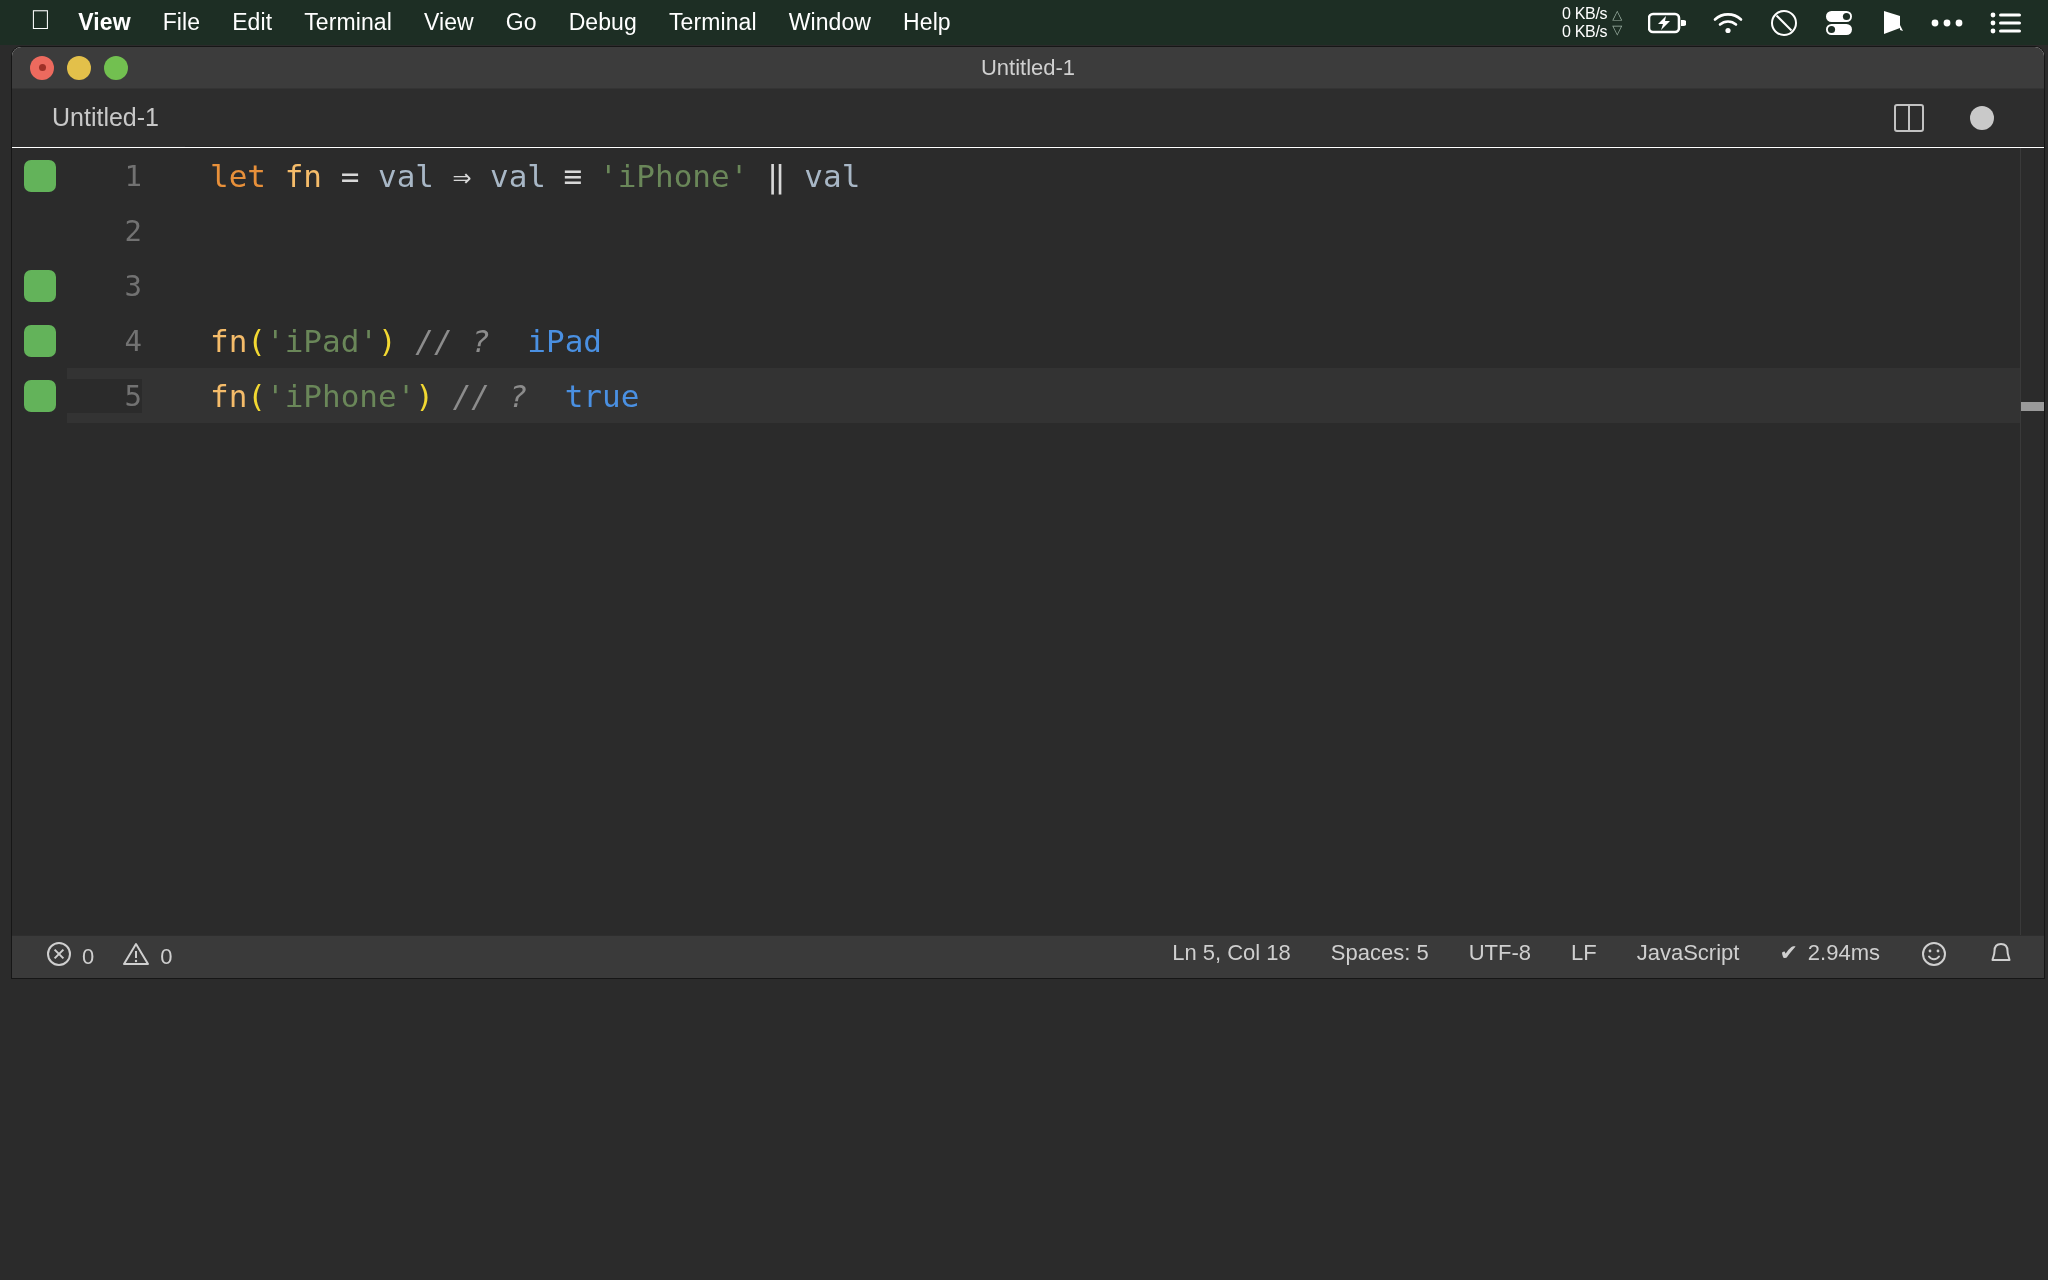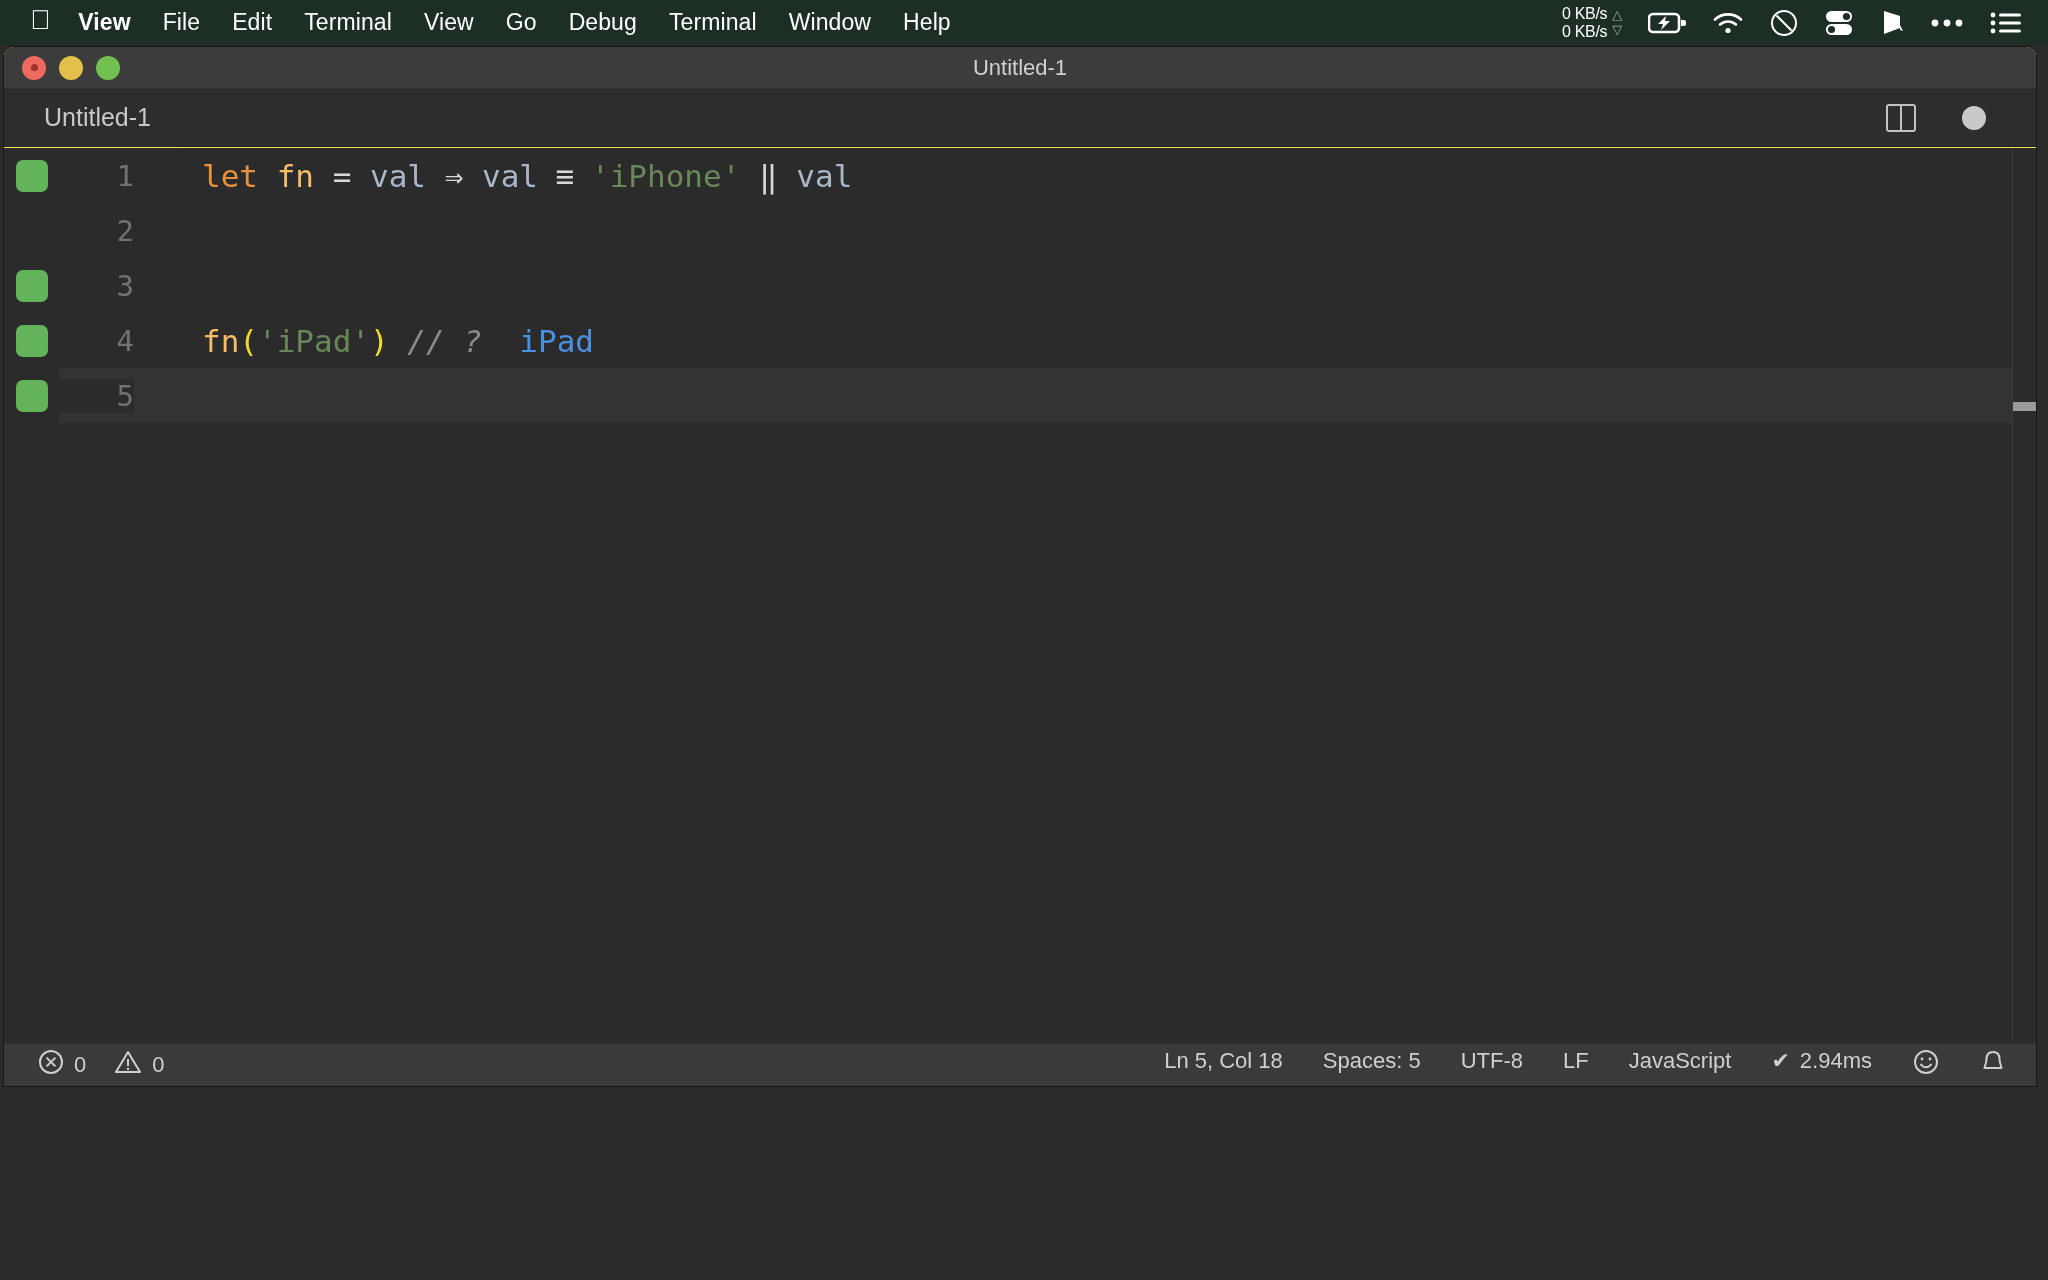--- a/index.html
+++ b/index.html
@@ -40,23 +40,23 @@
     font-size:16px; line-height:1.08; letter-spacing:-.3px;
     margin-right:26px;
   }
   .netrate .rates{ display:flex; flex-direction:column; align-items:flex-end; }
   .netrate .arrows{ display:flex; flex-direction:column; font-size:13px; color:#9fb3a6; line-height:1.12; }
   .sbicon{ margin-right:26px; display:flex; align-items:center; justify-content:center; }
   .sbicon:last-child{ margin-right:0; }
 
   
   #window{
-    position:absolute; left:4px; top:47px;
-    width:2032px; height:1039px;
-    background:#fde047;
+    position:absolute; left:12px; top:47px;
+    width:2032px; height:931px;
+    background:#ffffff;
     border-radius:9px 9px 0 0;
     overflow:hidden;
     box-shadow:0 0 0 1px #161616;
   }
   #titlebar{
     height:42px; background:#3c3c3c;
     display:flex; align-items:center; position:relative;
     border-bottom:1px solid #343434;
   }
   .lights{ display:flex; gap:13px; margin-left:18px; }
@@ -284,20 +284,21 @@
             <div class="qmark"></div>
           </div>
           <div class="lineno">4</div>
           <div class="codetext"><span class="t-fn">fn</span><span class="t-paren">(</span><span class="t-str">'iPad'</span><span class="t-paren">)</span><span class="t-op"> </span><span class="t-com">// ?</span><span class="t-op">  </span><span class="t-res">iPad</span></div>
         </div>
         <div class="coderow current">
           <div class="gutter">
             <div class="qmark"></div>
           </div>
           <div class="lineno">5</div>
+          <div class="codetext"><span class="t-fn">fn</span><span class="t-paren">(</span><span class="t-str">'iPhone'</span><span class="t-paren">)</span><span class="t-op"> </span><span class="t-com">// ?</span><span class="t-op">  </span><span class="t-res">true</span></div>
         </div>
       </div>
   </div>
 
   <div id="ruler">
     <div class="slider"></div>
   </div>
 
   <div id="statusbar">
     <div class="left">

